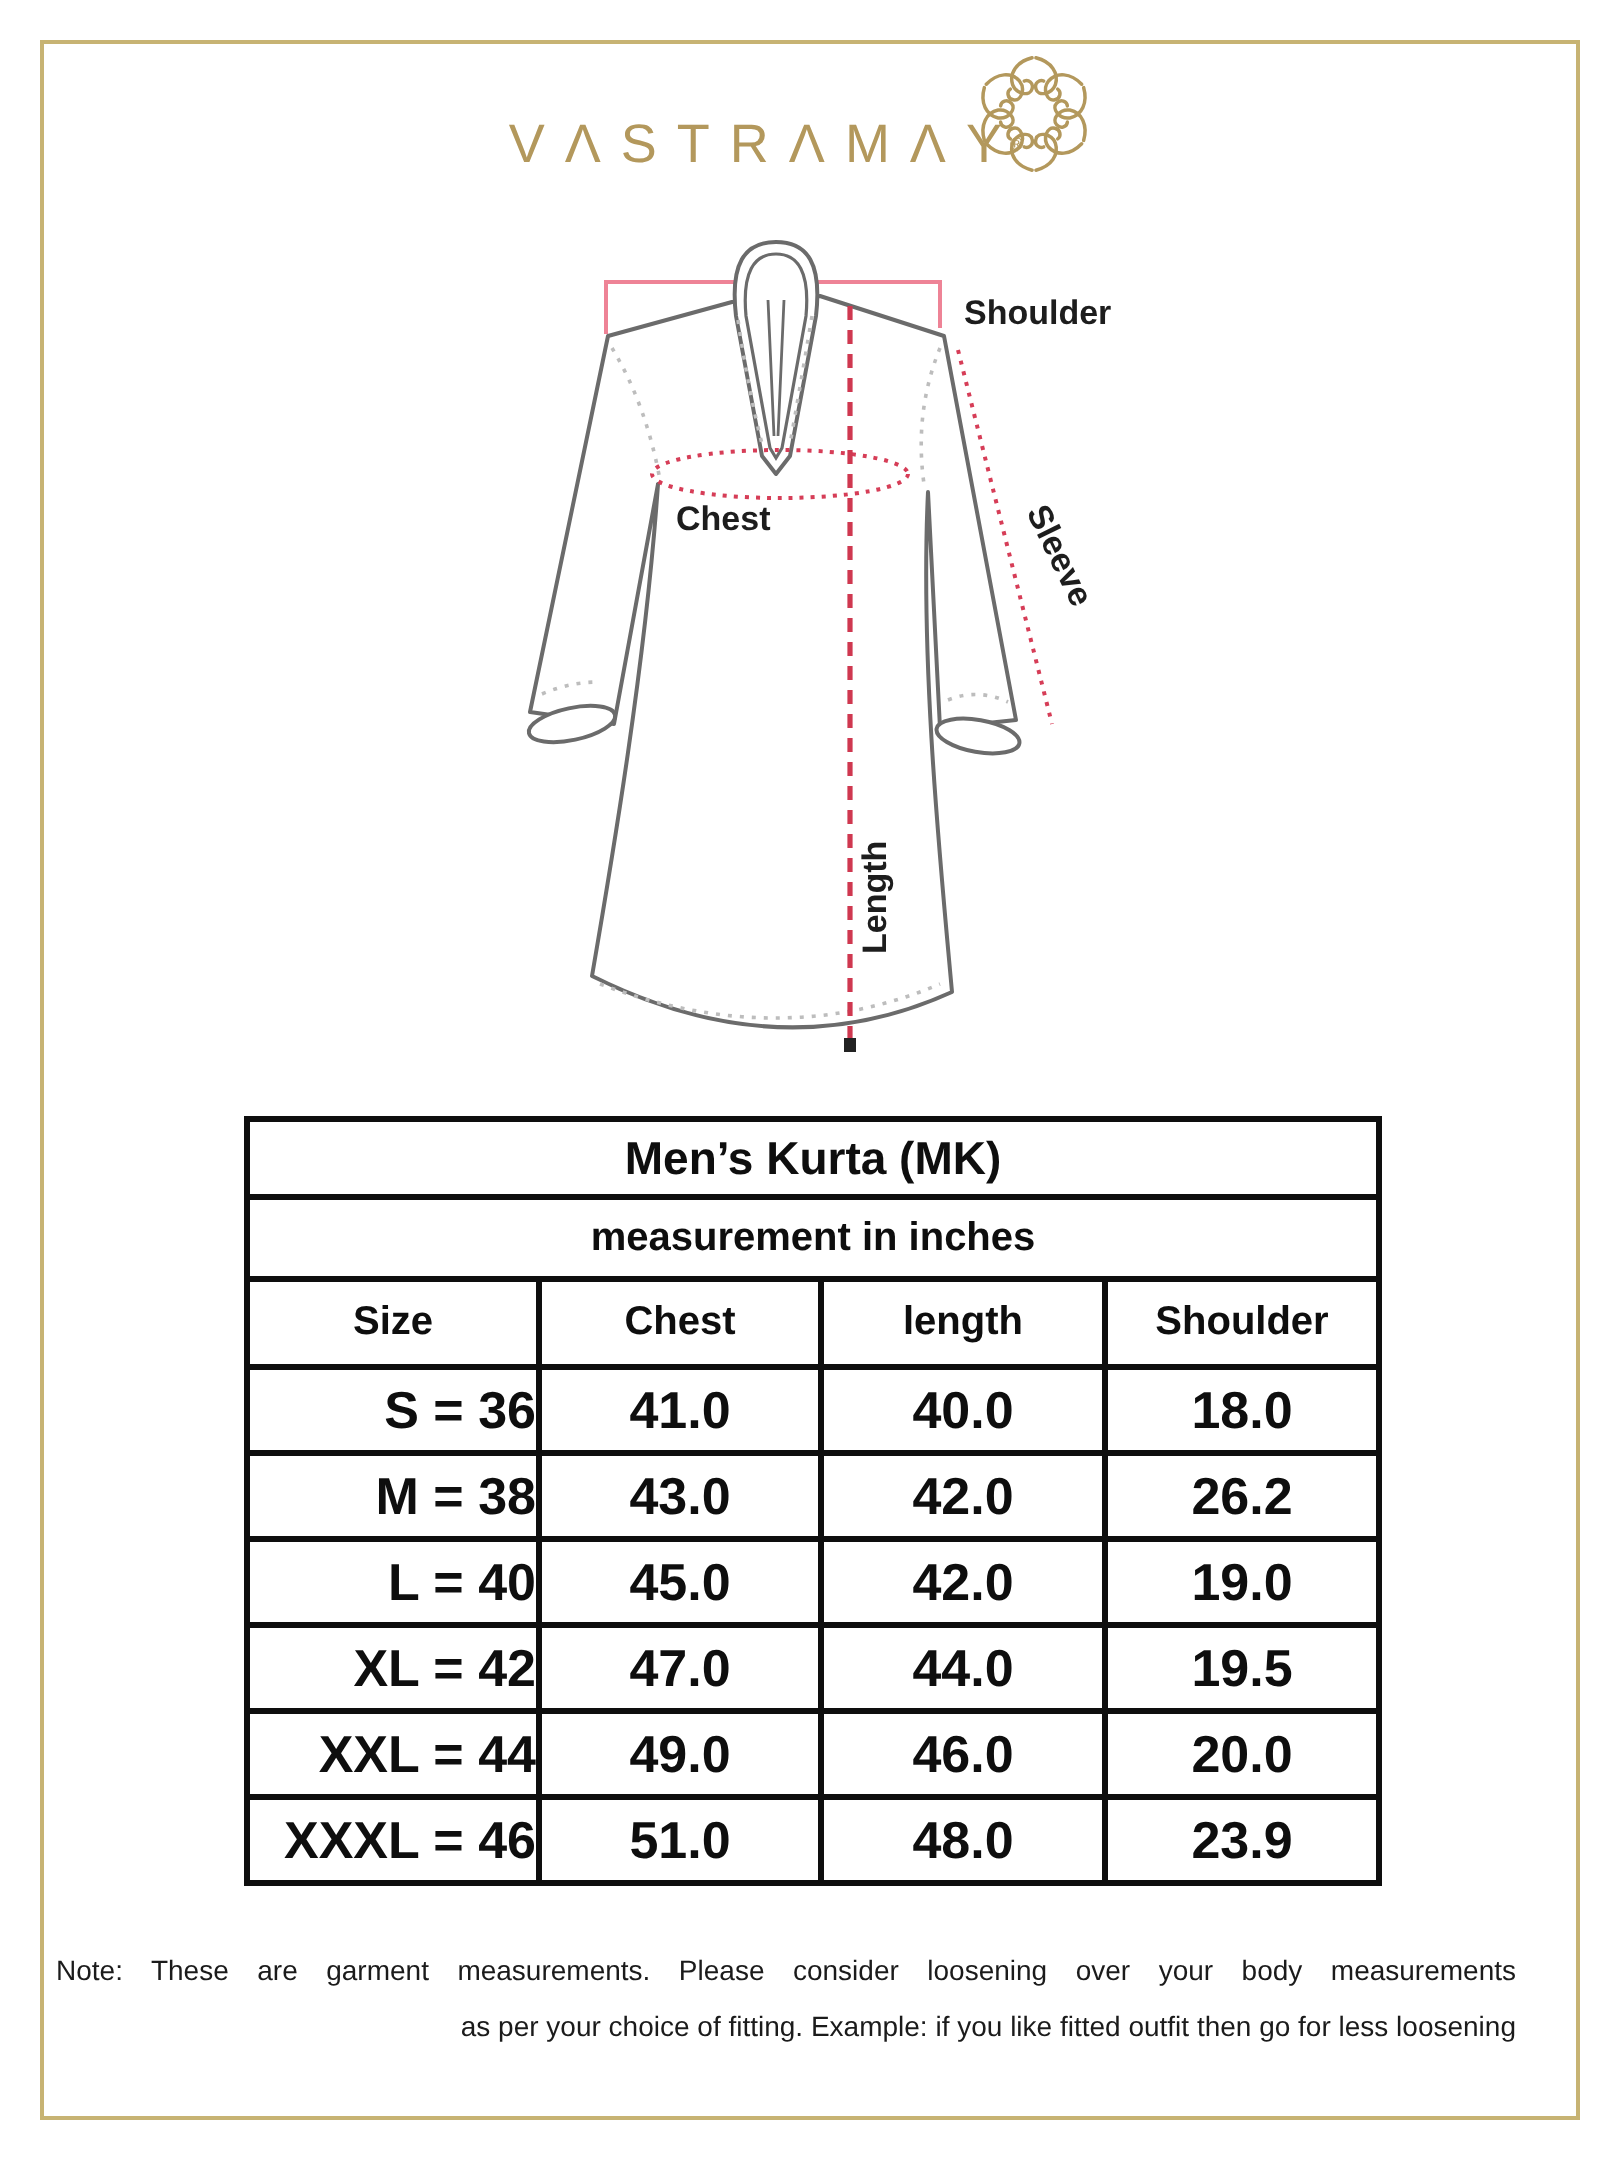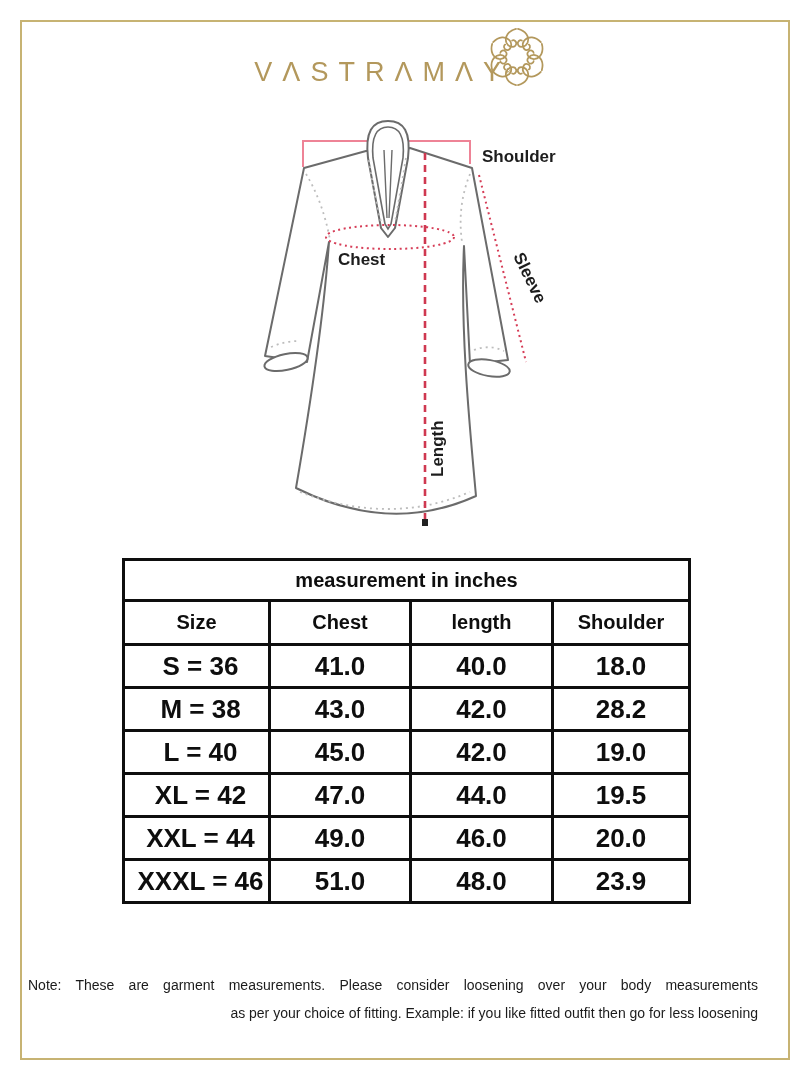--- a/index.html
+++ b/index.html
@@ -27,21 +27,21 @@
   .size-table{
     position:absolute;left:122px;top:558px;width:566px;
     border-collapse:collapse;table-layout:fixed;
     color:#0e0e0e;font-weight:bold;
   }
   .size-table th,.size-table td{border:3px solid #0e0e0e;padding:0;background:#fff;}
   .row-title th{height:36px;font-size:23px;text-align:center;}
   .row-subtitle th{height:38px;font-size:20px;text-align:center;}
   .row-cols th{height:41px;font-size:20px;text-align:center;}
   .size-table td{height:40px;font-size:26px;text-align:center;}
-  .size-table td.size-cell{text-align:center;padding-left:8px;}
+  .size-table td.size-cell{text-align:right;padding-left:8px;}
   
   .note{
     position:absolute;left:28px;top:971px;width:730px;
     font-size:14px;line-height:28px;color:#1b1b1b;
   }
   .note-line1{text-align:justify;text-align-last:justify;}
   .note-line2{text-align:right;}
 </style>
 </head>
 <body>
@@ -130,20 +130,23 @@
 </svg>
 
 <table class="size-table">
   <colgroup>
     <col style="width:146px">
       <col style="width:141px">
       <col style="width:142px">
       <col style="width:137px">
   </colgroup>
   <thead>
+    <tr class="row-title">
+      <th colspan="4">Men’s Kurta (MK)</th>
+    </tr>
     <tr class="row-subtitle">
       <th colspan="4">measurement in inches</th>
     </tr>
     <tr class="row-cols">
       <th>Size</th>
       <th>Chest</th>
       <th>length</th>
       <th>Shoulder</th>
     </tr>
   </thead>
@@ -151,21 +154,21 @@
     <tr>
       <td class="size-cell">S = 36</td>
       <td>41.0</td>
       <td>40.0</td>
       <td>18.0</td>
     </tr>
     <tr>
       <td class="size-cell">M = 38</td>
       <td>43.0</td>
       <td>42.0</td>
-      <td>28.2</td>
+      <td>26.2</td>
     </tr>
     <tr>
       <td class="size-cell">L = 40</td>
       <td>45.0</td>
       <td>42.0</td>
       <td>19.0</td>
     </tr>
     <tr>
       <td class="size-cell">XL = 42</td>
       <td>47.0</td>

